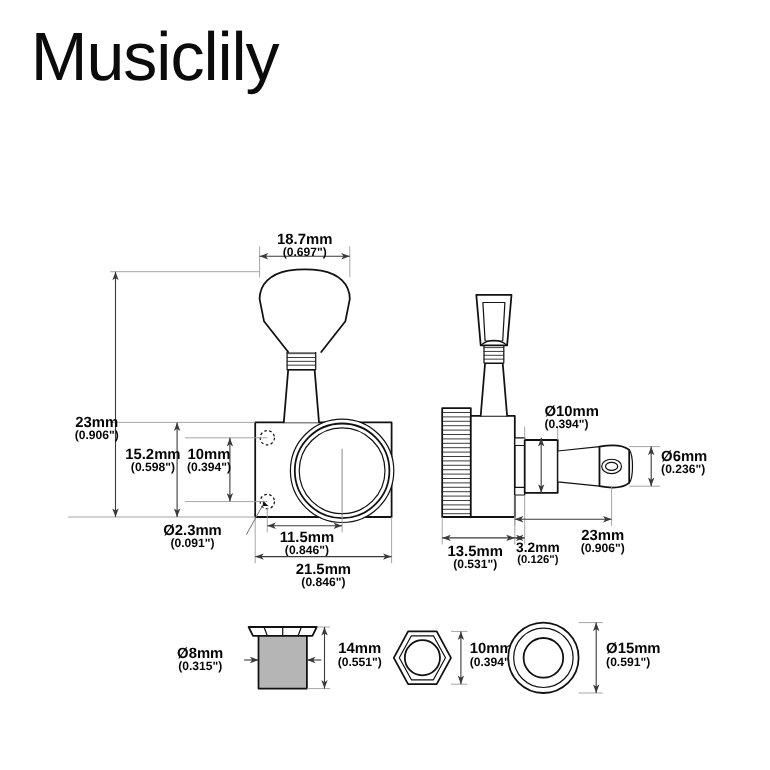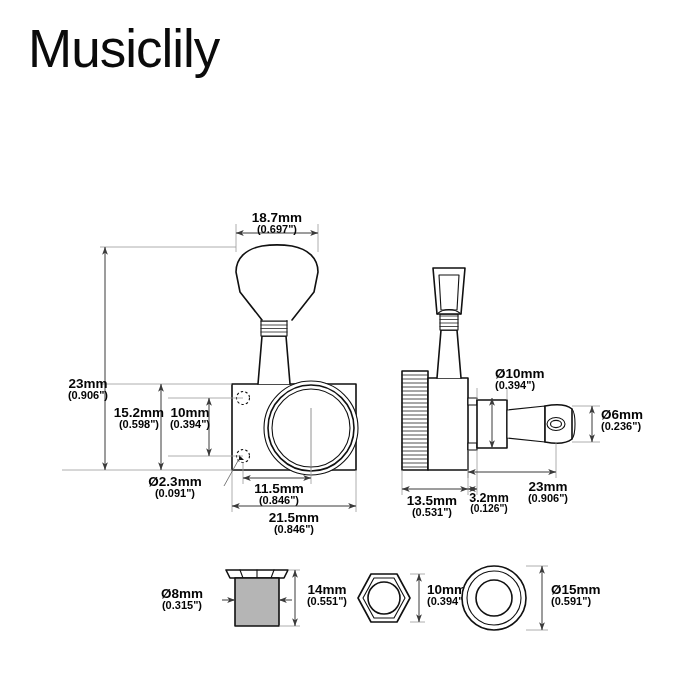--- a/index.html
+++ b/index.html
@@ -20,21 +20,21 @@
     position: relative;
     width: 700px;
     height: 700px;
     background: #ffffff;
   }
   .brand {
     position: absolute;
     left: 28px;
     top: 22px;
     font-family: "Liberation Sans", sans-serif;
-    font-size: 53px;
+    font-size: 62px;
     font-weight: 400;
     letter-spacing: -1px;
     line-height: 1;
     color: #0b0b0b;
     white-space: nowrap;
   }
   svg#drawing {
     position: absolute;
     left: 0;
     top: 0;

